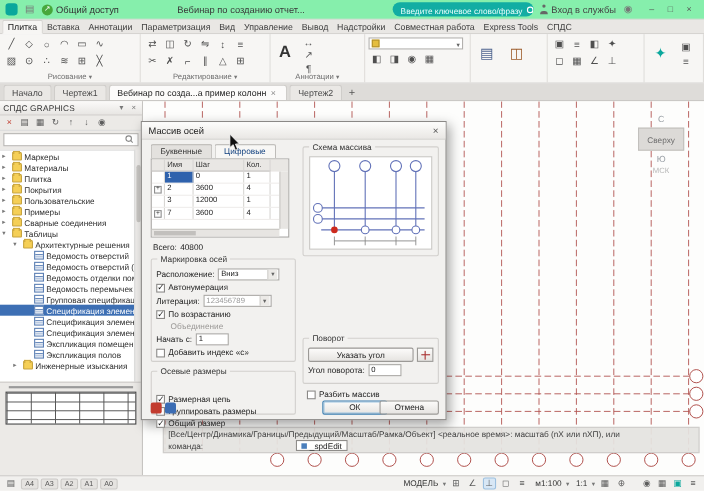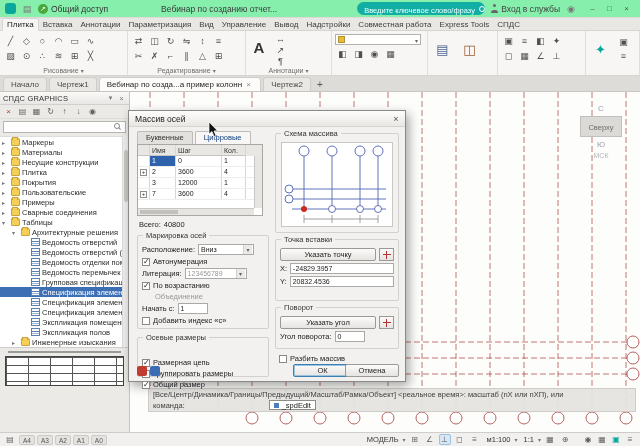--- a/index.html
+++ b/index.html
@@ -387,25 +387,20 @@
             <span class="ticon"></span>
             <span class="tlabel">Маркеры</span>
           </div>
 
           <div class="titem lvl0">
             <span class="arrow"></span>
             <span class="ticon"></span>
             <span class="tlabel">Материалы</span>
           </div>
 
-          <div class="titem lvl0">
-            <span class="arrow"></span>
-            <span class="ticon"></span>
-            <span class="tlabel">Несущие конструкции</span>
-          </div>
 
           <div class="titem lvl0">
             <span class="arrow"></span>
             <span class="ticon"></span>
             <span class="tlabel">Плитка</span>
           </div>
 
           <div class="titem lvl0">
             <span class="arrow"></span>
             <span class="ticon"></span>
@@ -718,37 +713,20 @@
               <line x1="22" y1="76" x2="96" y2="76"></line>
               <line x1="22" y1="72" x2="22" y2="80"></line>
                 <line x1="50" y1="72" x2="50" y2="80"></line>
               <line x1="78" y1="72" x2="78" y2="80"></line>
                 <line x1="96" y1="72" x2="96" y2="80"></line>
             </g>
           </svg>
         </div>
       </div>
 
-      <div class="group g-ins">
-        <span class="gtitle">Точка вставки</span>
-        <div class="row">
-          <button class="btn grow">Указать точку</button>
-          <span class="ibtn">
-              <span class="cross"></span>
-            </span>
-        </div>
-        <div class="row">
-          <span class="lb">X:</span>
-          <span class="inp coord">-24829.3957</span>
-        </div>
-        <div class="row">
-          <span class="lb">Y:</span>
-          <span class="inp coord">20832.4536</span>
-        </div>
-      </div>
 
       <div class="group g-rot">
         <span class="gtitle">Поворот</span>
         <div class="row">
           <button class="btn grow">Указать угол</button>
           <span class="ibtn">
               <span class="cross"></span>
             </span>
         </div>
         <div class="row">

